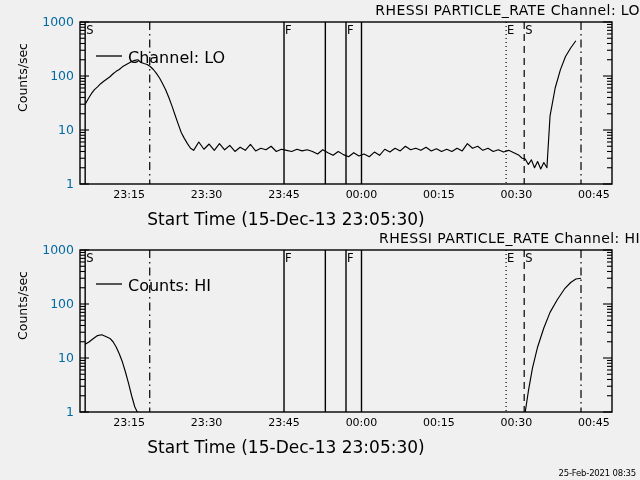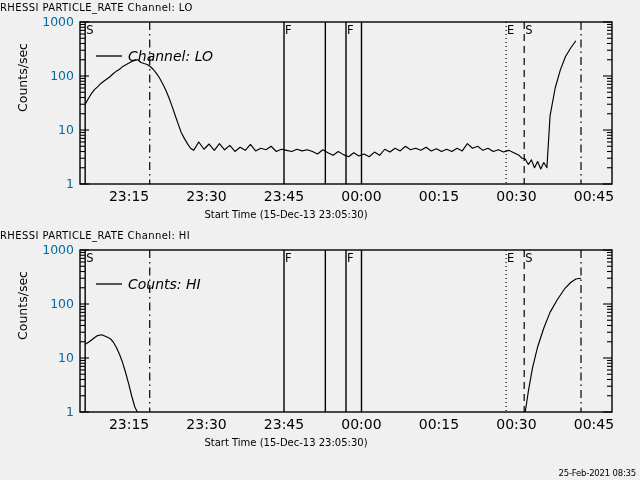--- a/index.html
+++ b/index.html
@@ -22,22 +22,22 @@
     height: 240px;
   }
   #panel-lo { top: 0; }
   #panel-hi { top: 228px; }
 
   .panel-title {
     position: absolute;
     top: 2px;
     left: 0;
     width: 640px;
-    text-align: left;
-    font-size: 10px;
+    text-align: right;
+    font-size: 14px;
     letter-spacing: 0.4px;
     color: #000;
     white-space: nowrap;
   }
 
   .plot-svg {
     position: absolute;
     top: 0;
     left: 0;
   }
@@ -52,50 +52,49 @@
     color: #000;
     transform: rotate(-90deg);
     white-space: nowrap;
   }
   .axis-label-x {
     position: absolute;
     left: 0;
     top: 209px;
     width: 572px;
     text-align: center;
-    font-size: 10px;
+    font-size: 17px;
     color: #000;
     white-space: nowrap;
   }
   .tick-label-y {
     position: absolute;
     font-size: 12.5px;
     color: #0369a1;
     text-align: right;
     white-space: nowrap;
   }
   .tick-label-x {
     position: absolute;
-    font-size: 14px;
+    font-size: 11px;
     color: #000;
     text-align: center;
     white-space: nowrap;
   }
   .event-letter {
     position: absolute;
     font-size: 11.5px;
     color: #000;
     white-space: nowrap;
   }
   .legend-text {
     position: absolute;
-    font-size: 14px;
-    color: #000;
-    white-space: nowrap;
-    font-style: italic;
+    font-size: 16px;
+    color: #000;
+    white-space: nowrap;
   }
   #footer-stamp {
     position: absolute;
     right: 4px;
     bottom: 2px;
     font-size: 8.5px;
     font-family: "DejaVu Sans", sans-serif;
     color: #000;
     letter-spacing: -0.2px;
     white-space: nowrap;

